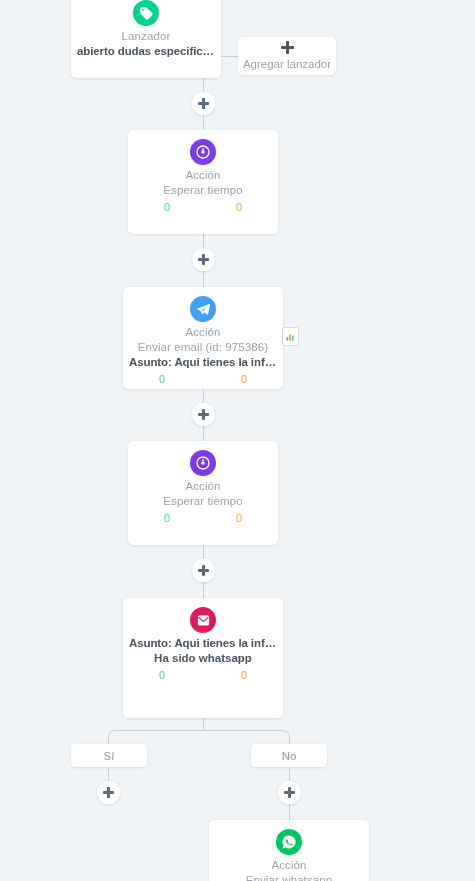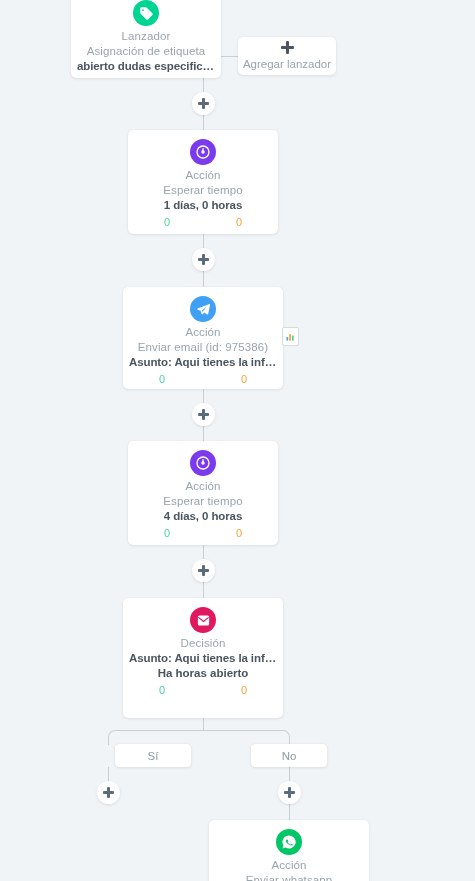--- a/index.html
+++ b/index.html
@@ -213,21 +213,20 @@
 
   <div class="card" style="left:71px; top:-9px; width:150px; height:87px;">
     <div class="icon-wrap">
       <span class="circ-icon" style="background:#00d492;">
         <svg width="15" height="15" viewBox="0 0 24 24" fill="#ffffff">
           <path d="M21.4 11.6 12.4 2.6A2 2 0 0 0 11 2H4a2 2 0 0 0-2 2v7c0 .5.2 1 .6 1.4l9 9a2 2 0 0 0 2.8 0l7-7a2 2 0 0 0 0-2.8zM6.5 8A1.5 1.5 0 1 1 8 6.5 1.5 1.5 0 0 1 6.5 8z"></path>
         </svg>
       </span>
     </div>
     <div class="role">Lanzador</div>
-    <div class="subtitle">Asignación de etiqueta</div>
     <div class="headline">abierto dudas especificas</div>
   </div>
 
   <div class="add-box" style="left:238px; top:37px; width:98px; height:38px;">
     <span class="bigplus"></span>
     <span class="lbl">Agregar lanzador</span>
   </div>
 
   <div class="plus-node" style="left:192px; top:92px;">
     <span class="glyph"></span>
@@ -238,21 +237,20 @@
       <span class="circ-icon" style="background:#7c3aed;">
         <svg width="16" height="16" viewBox="0 0 24 24" fill="none" stroke="#ffffff" stroke-width="2">
           <circle cx="12" cy="12" r="9"></circle>
           <circle cx="12" cy="12" r="2.6" fill="#ffffff" stroke="none"></circle>
           <path d="M12 12V7" stroke-linecap="round"></path>
         </svg>
       </span>
     </div>
     <div class="role">Acción</div>
     <div class="subtitle">Esperar tiempo</div>
-    <div class="headline">1 días, 0 horas</div>
     <div class="counters">
       <span class="count-ok">0</span>
       <span class="count-warn">0</span>
     </div>
   </div>
 
   <div class="plus-node" style="left:192px; top:248px;">
     <span class="glyph"></span>
   </div>
 
@@ -289,50 +287,48 @@
       <span class="circ-icon" style="background:#7c3aed;">
         <svg width="16" height="16" viewBox="0 0 24 24" fill="none" stroke="#ffffff" stroke-width="2">
           <circle cx="12" cy="12" r="9"></circle>
           <circle cx="12" cy="12" r="2.6" fill="#ffffff" stroke="none"></circle>
           <path d="M12 12V7" stroke-linecap="round"></path>
         </svg>
       </span>
     </div>
     <div class="role">Acción</div>
     <div class="subtitle">Esperar tiempo</div>
-    <div class="headline">4 días, 0 horas</div>
     <div class="counters">
       <span class="count-ok">0</span>
       <span class="count-warn">0</span>
     </div>
   </div>
 
   <div class="plus-node" style="left:192px; top:559px;">
     <span class="glyph"></span>
   </div>
 
   <div class="card" style="left:123px; top:598px; width:160px; height:120px;">
     <div class="icon-wrap">
       <span class="circ-icon" style="background:#e0195e;">
         <svg width="15" height="15" viewBox="0 0 24 24" fill="#ffffff">
           <path d="M3 6.5A2.5 2.5 0 0 1 5.5 4h13A2.5 2.5 0 0 1 21 6.5v11A2.5 2.5 0 0 1 18.5 20h-13A2.5 2.5 0 0 1 3 17.5z"></path>
           <path d="M4.5 7.5 12 13.6l7.5-6.1" fill="none" stroke="#e0195e" stroke-width="1.8" stroke-linecap="round" stroke-linejoin="round"></path>
         </svg>
       </span>
     </div>
-    <div class="role">Decisión</div>
     <div class="headline">Asunto: Aqui tienes la inform...</div>
-    <div class="headline2">Ha horas abierto</div>
+    <div class="headline2">Ha sido whatsapp</div>
     <div class="counters">
       <span class="count-ok">0</span>
       <span class="count-warn">0</span>
     </div>
   </div>
 
-  <div class="branch-label" style="left:71px; top:744px; width:76px; height:23px;margin-left:44px;">
+  <div class="branch-label" style="left:71px; top:744px; width:76px; height:23px;">
     <span>Sí</span>
   </div>
   <div class="branch-label" style="left:251px; top:744px; width:76px; height:23px;">
     <span>No</span>
   </div>
 
   <div class="plus-node" style="left:97px; top:781px;">
     <span class="glyph"></span>
   </div>
   <div class="plus-node" style="left:278px; top:781px;">

